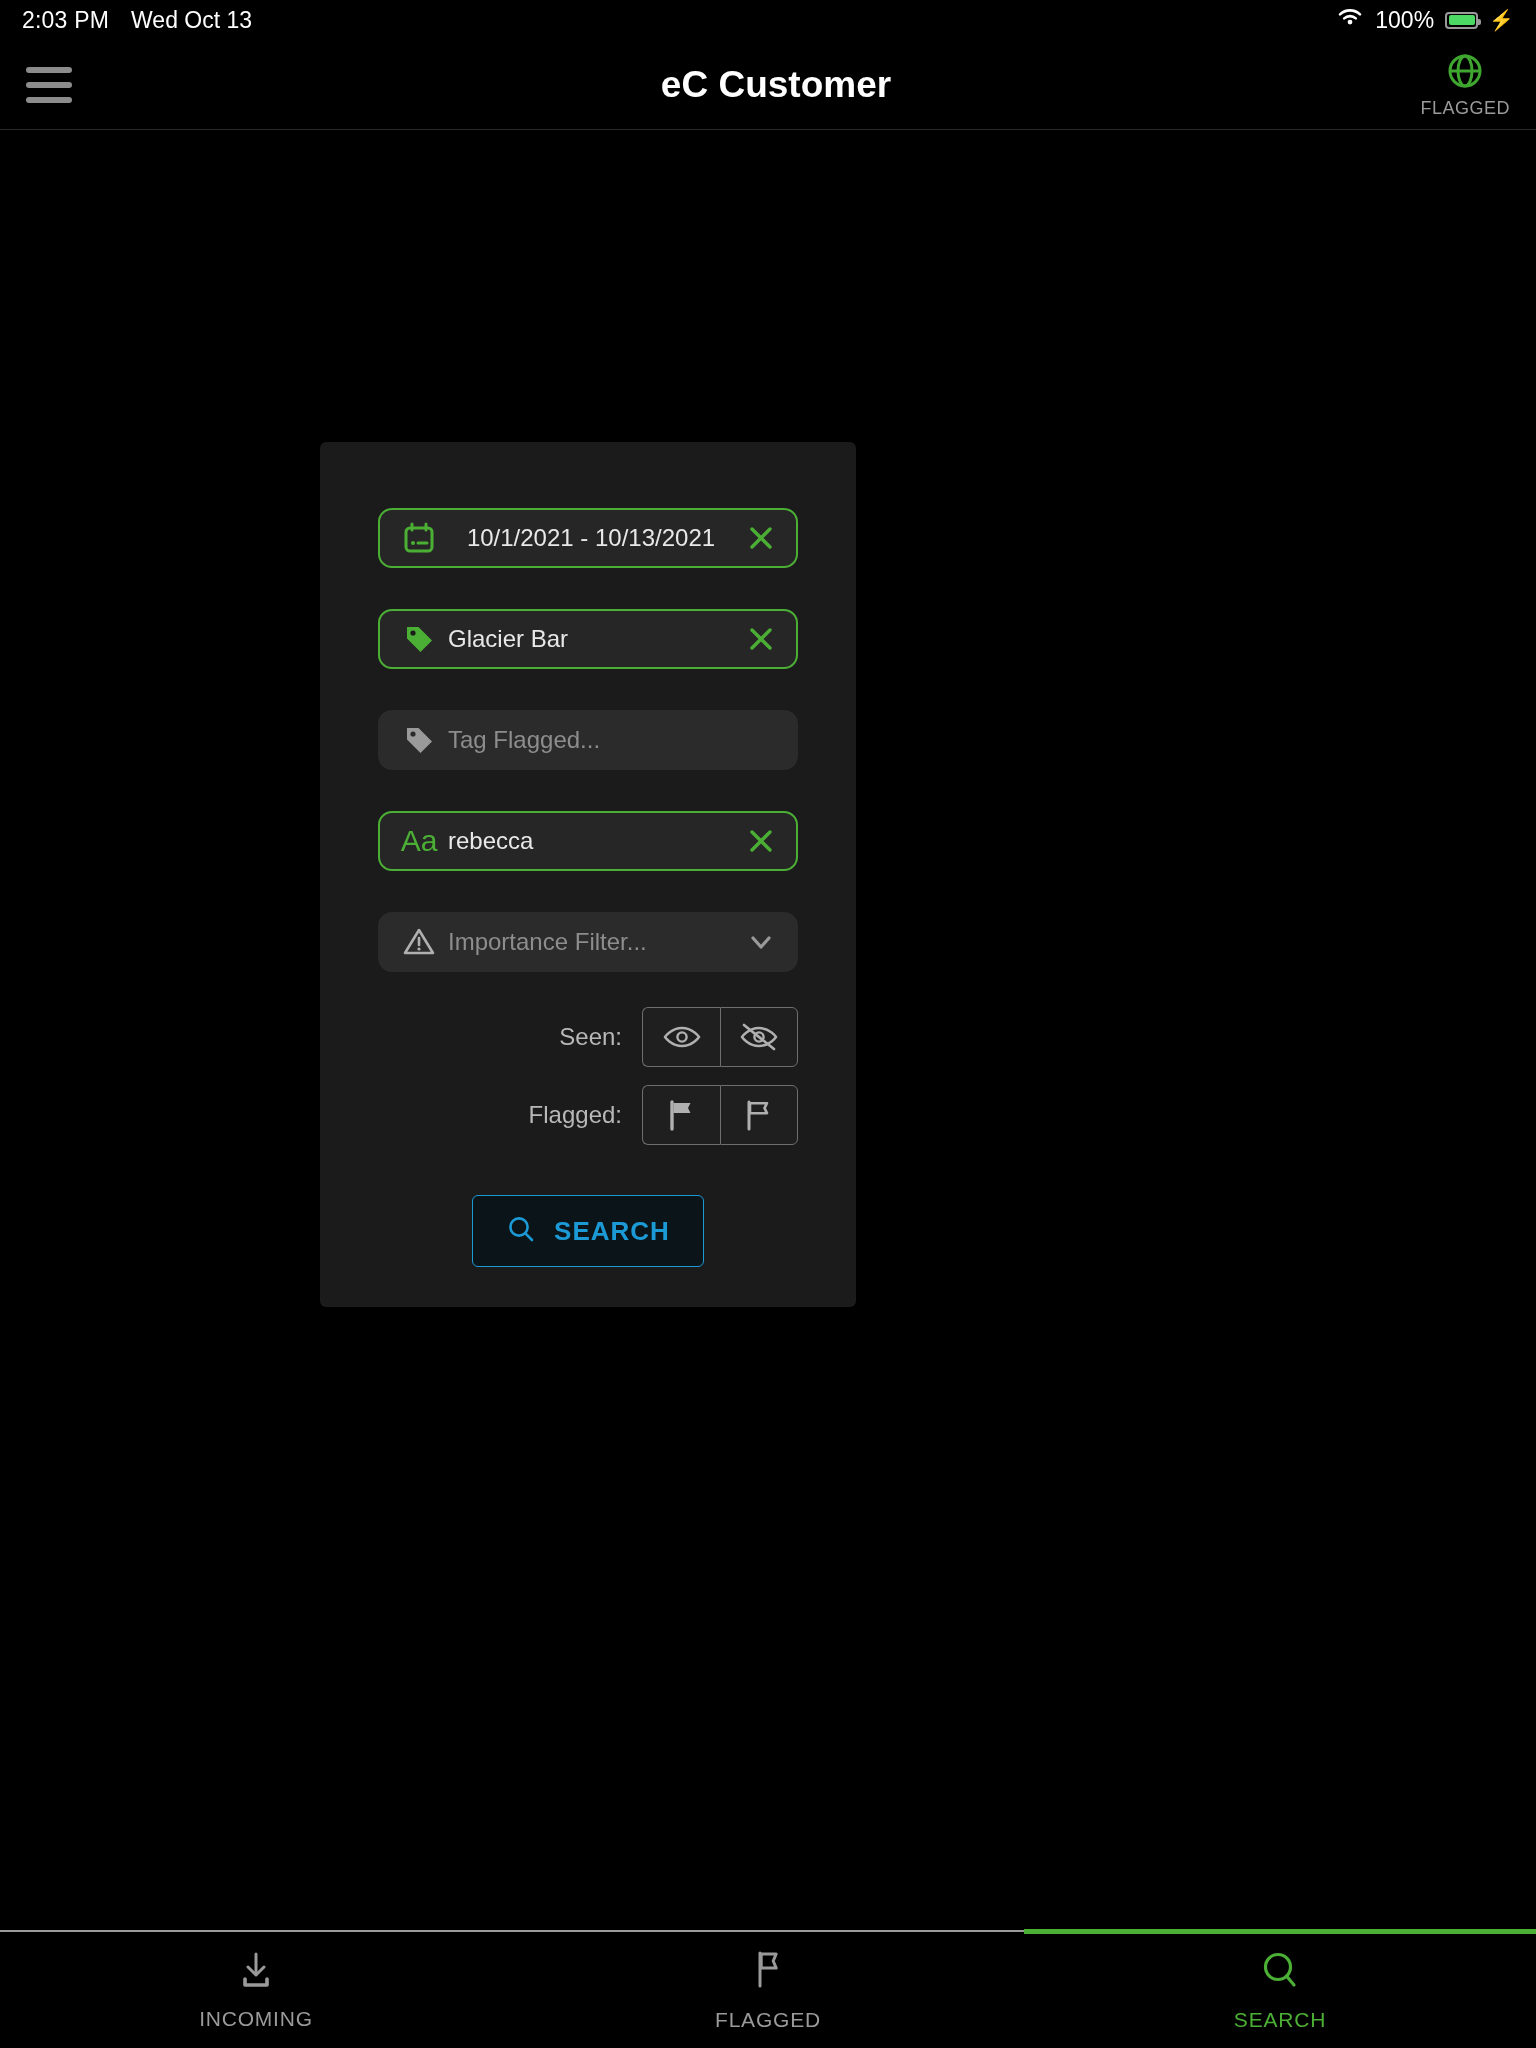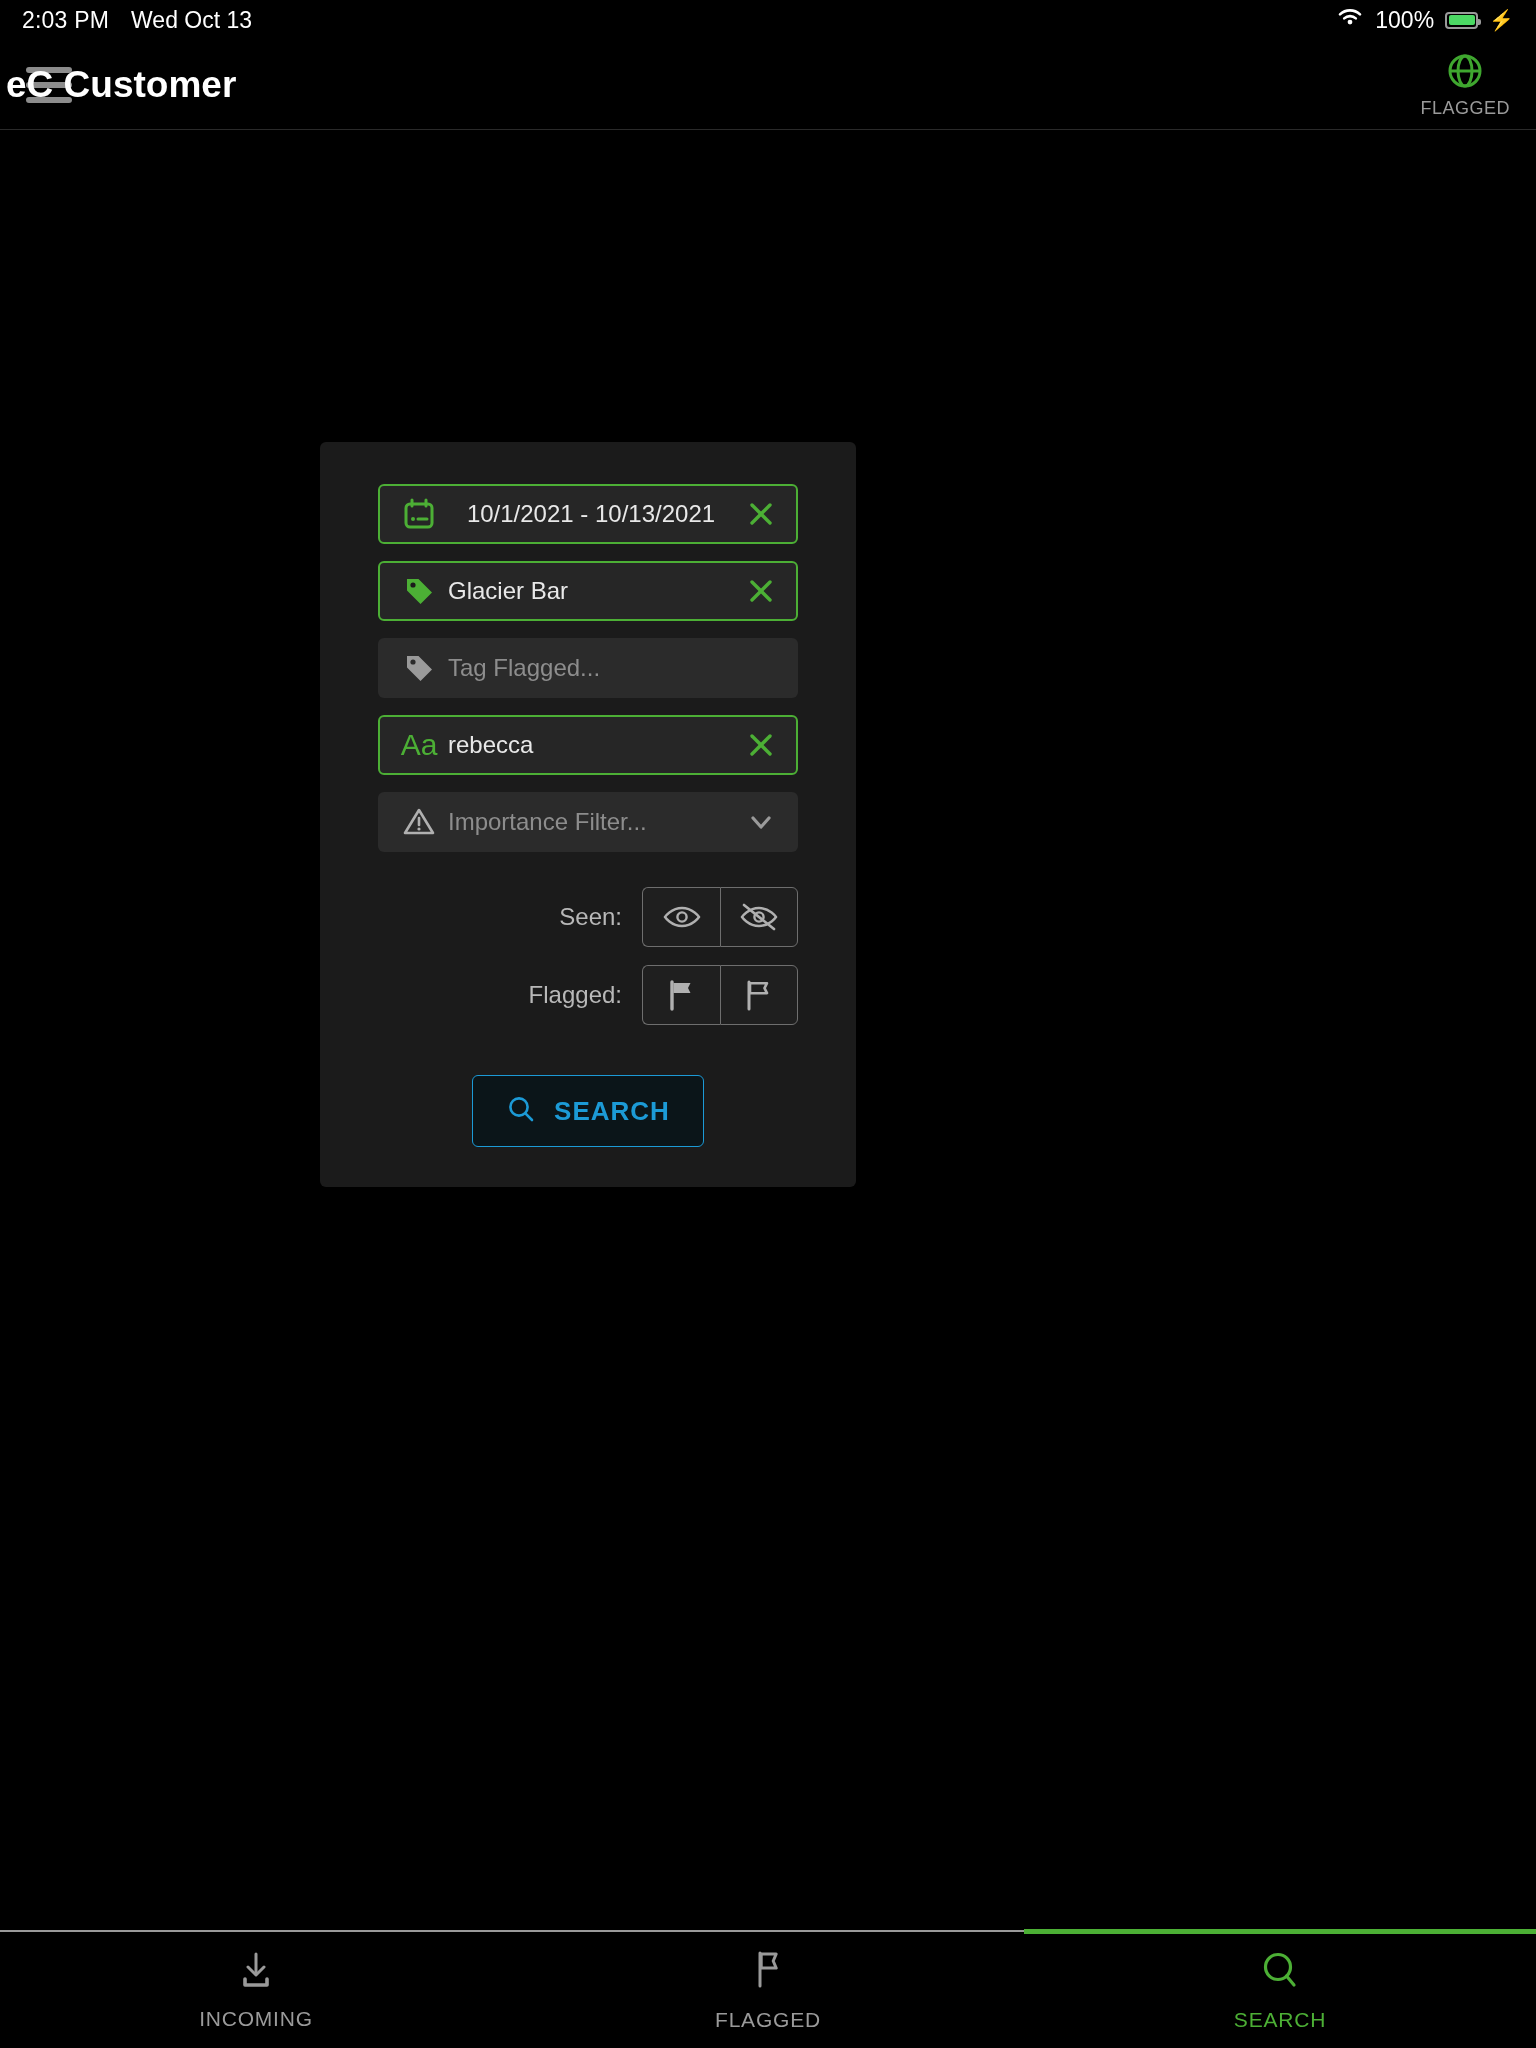--- a/index.html
+++ b/index.html
@@ -47,21 +47,21 @@
   .appbar {
     height: 90px; flex: 0 0 auto;
     display: flex; align-items: center;
     padding: 0 26px;
     border-bottom: 1px solid #2a2a2a;
     position: relative;
   }
   .hamburger { width: 46px; display: flex; flex-direction: column; gap: 9px; cursor: pointer; }
   .hamburger span { display: block; height: 6px; background: #8c8c8c; border-radius: 3px; }
   .appbar-title {
-    position: absolute; left: 6px; right: 0; text-align: left;
+    position: absolute; left: 16px; right: 0; text-align: center;
     color: #ffffff; font-size: 37px; font-weight: bold;
     pointer-events: none;
   }
   .online-wrap {
     margin-left: auto; display: flex; flex-direction: column;
     align-items: center; gap: 2px; z-index: 2;
   }
   .online-label { color: #9a9a9a; font-size: 18px; letter-spacing: .5px; }
 
   
@@ -74,26 +74,27 @@
     top: 312px; left: 320px;
     width: 536px;
     background: #1b1b1b;
     border-radius: 6px;
     padding: 42px 58px 40px 58px;
     display: flex; flex-direction: column;
   }
 
   .field {
     height: 60px;
-    border-radius: 6px;
+    border-radius: 14px;
     background: #262626;
     display: flex; align-items: center;
     padding: 0 14px 0 16px;
     margin-bottom: 17px;
     border: 2px solid transparent;
+    margin-top: 24px;
   }
   .field.active { border-color: #4caf35; }
   .field.inactive { border-color: transparent; background: #2b2b2b; }
   .field-icon { width: 46px; display: flex; align-items: center; justify-content: center; flex: 0 0 auto; }
   .field-text { flex: 1 1 auto; font-size: 24px; color: #e8e8e8; padding-left: 6px; }
   .field-text.placeholder { color: #8d8d8d; }
   .field-text.centered { text-align: center; padding-right: 6px; }
   .clear-x { width: 42px; flex: 0 0 auto; display: flex; align-items: center; justify-content: center; cursor: pointer; }
   .chev { width: 42px; flex: 0 0 auto; display: flex; align-items: center; justify-content: center; cursor: pointer; }
   .aa { color: #4caf35; font-size: 30px; font-weight: 400; line-height: 1; }

